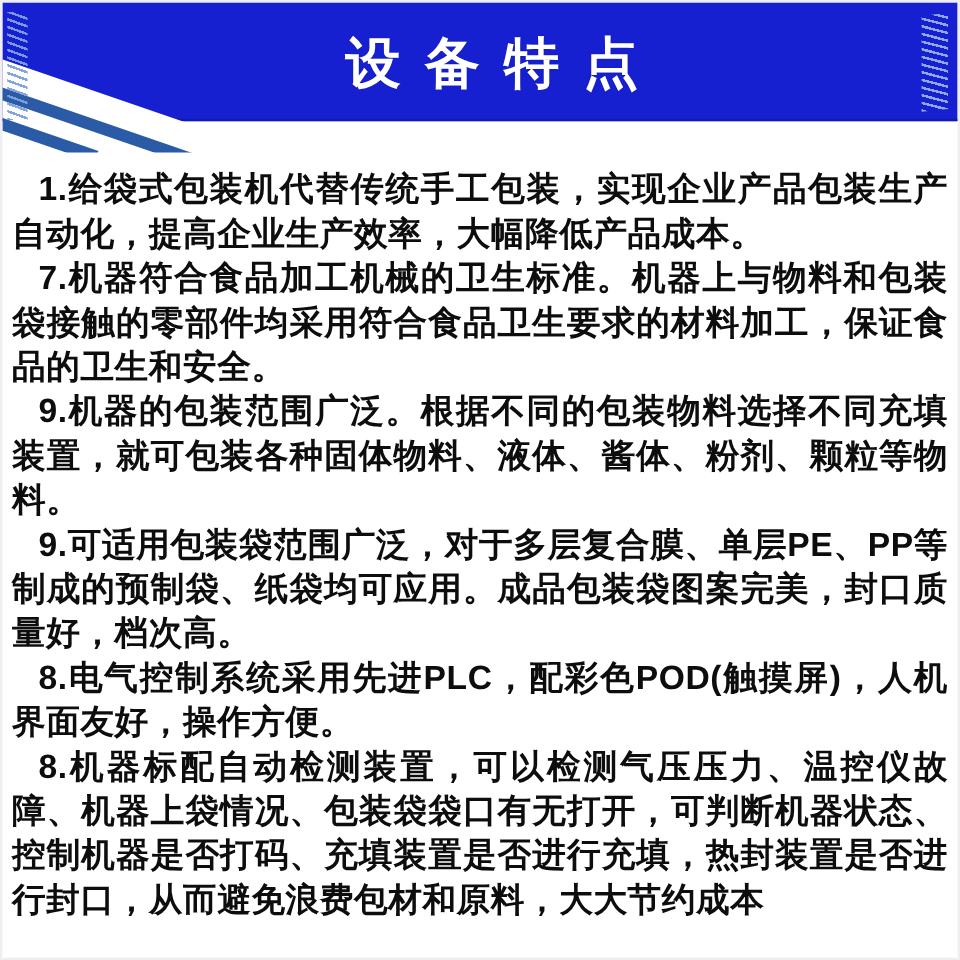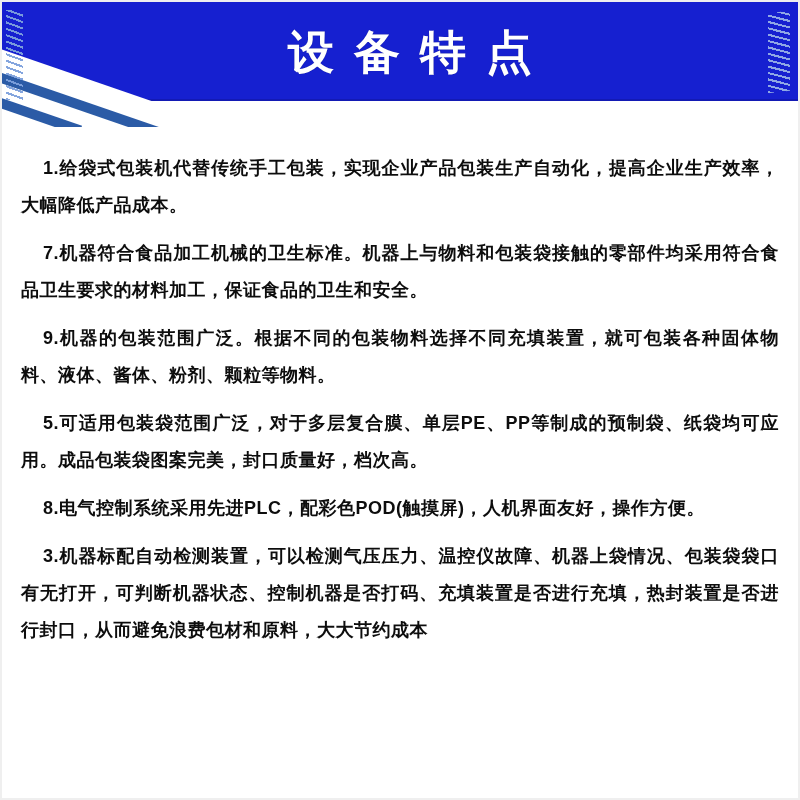--- a/index.html
+++ b/index.html
@@ -97,22 +97,22 @@
     transform: skewY(-6deg);
   }
 
   
   .content {
     position: relative;
     padding: 38px 8px 0 8px;
     color: #0d0d0d;
   }
   .feature {
-    margin: 11px;
-    font-size: 18px;
+    margin: 0;
+    font-size: 28px;
     line-height: 37px;
     font-weight: bold;
     text-indent: 22px;
     text-align: justify;
     letter-spacing: 0.5px;
   }
 </style>
 </head>
 <body>
 
@@ -127,18 +127,18 @@
     <div class="band-white"></div>
     <div class="stripe stripe-1"></div>
     <div class="stripe stripe-2"></div>
     <div class="hatch hatch-left"></div>
   </div>
 
   <main class="content">
     <p class="feature">1.给袋式包装机代替传统手工包装，实现企业产品包装生产自动化，提高企业生产效率，大幅降低产品成本。</p>
     <p class="feature">7.机器符合食品加工机械的卫生标准。机器上与物料和包装袋接触的零部件均采用符合食品卫生要求的材料加工，保证食品的卫生和安全。</p>
     <p class="feature">9.机器的包装范围广泛。根据不同的包装物料选择不同充填装置，就可包装各种固体物料、液体、酱体、粉剂、颗粒等物料。</p>
-    <p class="feature">5.可适用包装袋范围广泛，对于多层复合膜、单层PE、PP等制成的预制袋、纸袋均可应用。成品包装袋图案完美，封口质量好，档次高。</p>
+    <p class="feature">9.可适用包装袋范围广泛，对于多层复合膜、单层PE、PP等制成的预制袋、纸袋均可应用。成品包装袋图案完美，封口质量好，档次高。</p>
     <p class="feature">8.电气控制系统采用先进PLC，配彩色POD(触摸屏)，人机界面友好，操作方便。</p>
-    <p class="feature">3.机器标配自动检测装置，可以检测气压压力、温控仪故障、机器上袋情况、包装袋袋口有无打开，可判断机器状态、控制机器是否打码、充填装置是否进行充填，热封装置是否进行封口，从而避免浪费包材和原料，大大节约成本</p>
+    <p class="feature">8.机器标配自动检测装置，可以检测气压压力、温控仪故障、机器上袋情况、包装袋袋口有无打开，可判断机器状态、控制机器是否打码、充填装置是否进行充填，热封装置是否进行封口，从而避免浪费包材和原料，大大节约成本</p>
   </main>
 
 </div>
 
 </body></html>

